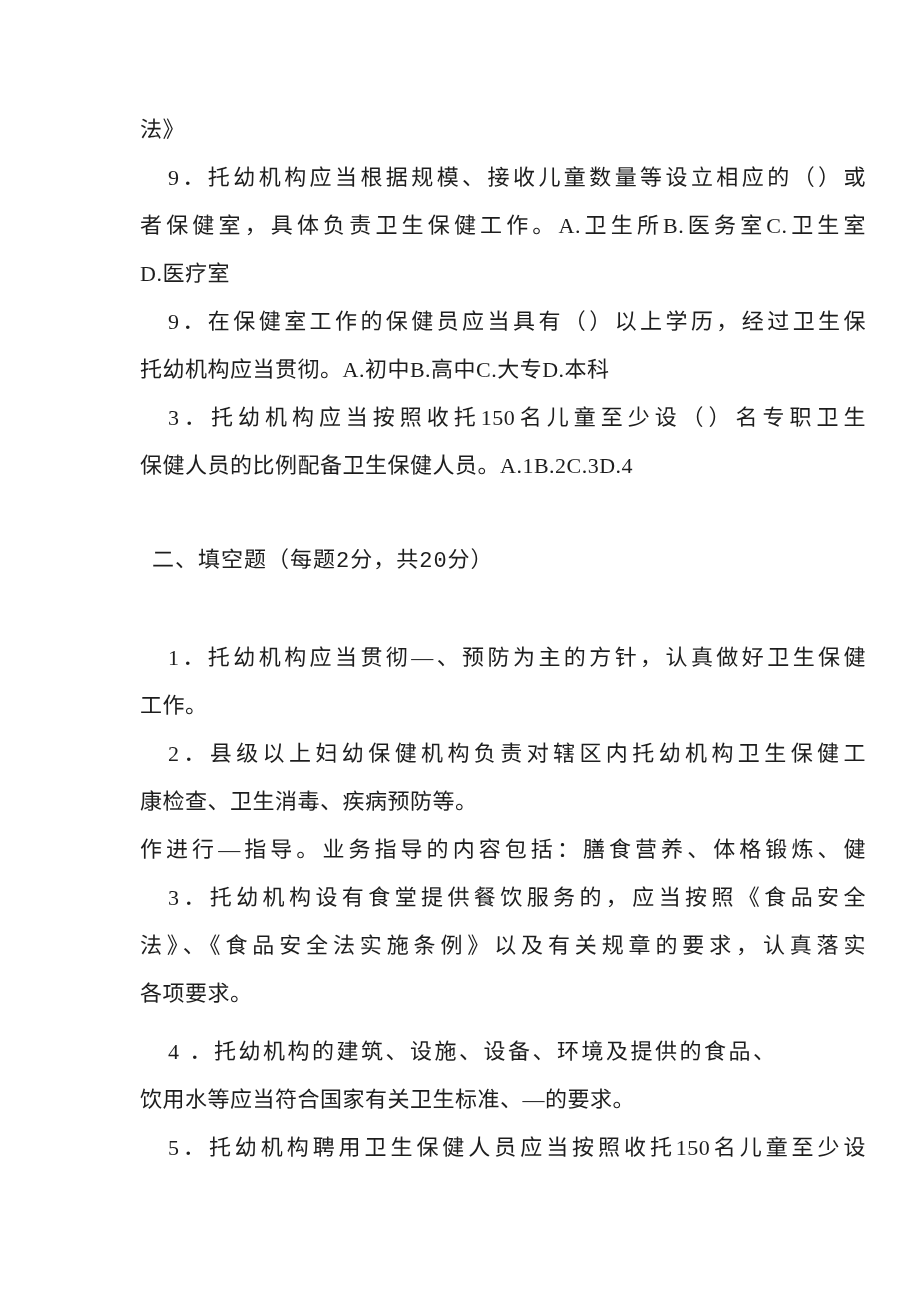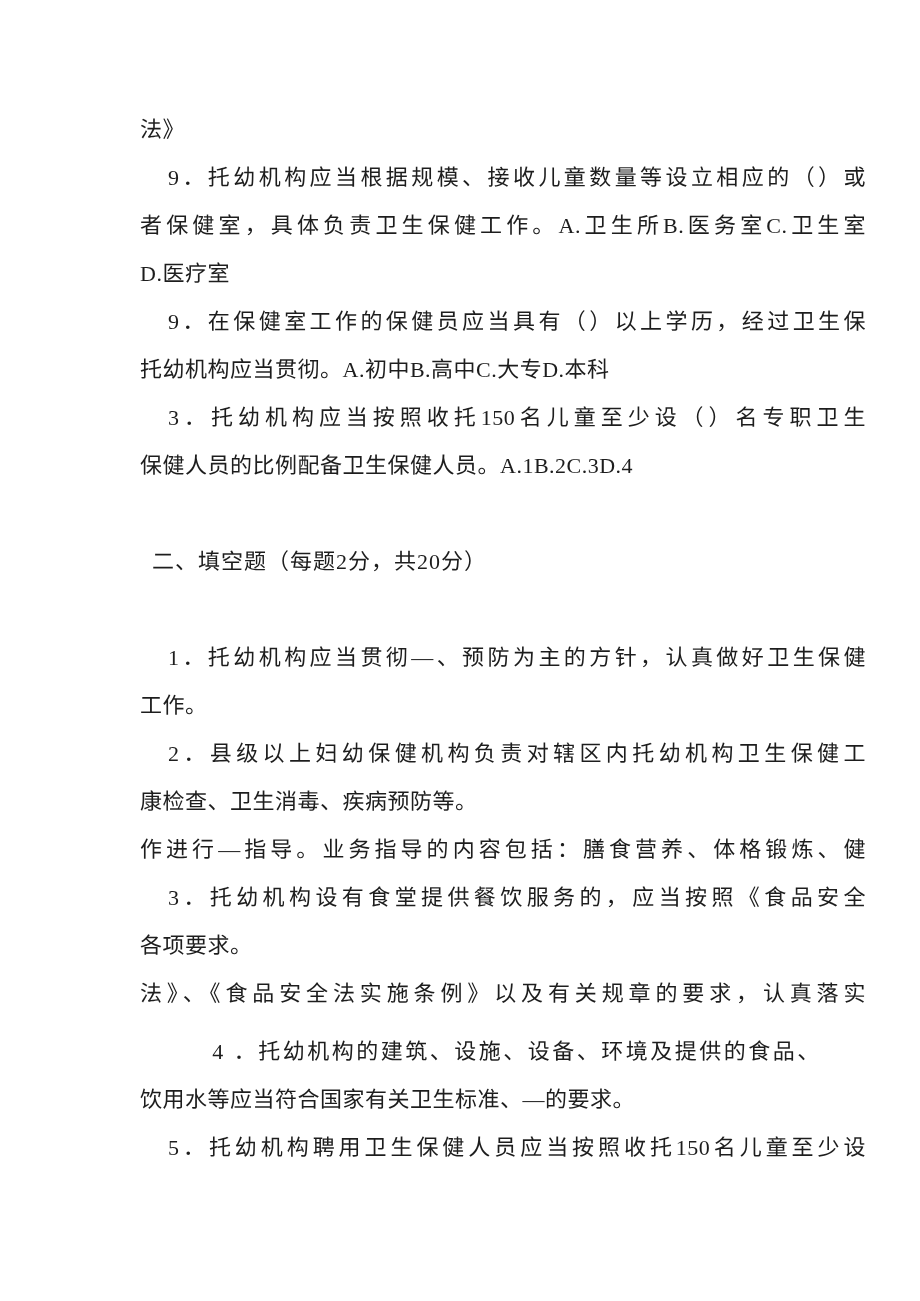--- a/index.html
+++ b/index.html
@@ -31,25 +31,25 @@
   .stretch {
     text-align: justify;
     text-align-last: justify;
   }
   .indent {
     text-indent: 28px;
   }
   .heading {
     text-indent: 12px;
     letter-spacing: 1px;
+    font-family: Liberation Mono, monospace;
   }
   .spaced {
     letter-spacing: 2.5px;
     margin-top: 10px;
-    text-align: center;
   }
   .blank {  }
 </style>
 </head>
 <body>
 
 <div class="page">
   <div class="doc">
     <div class="line">法》</div>
     <div class="line indent stretch">9．托幼机构应当根据规模、接收儿童数量等设立相应的（）或</div>
@@ -61,19 +61,19 @@
     <div class="line">保健人员的比例配备卫生保健人员。A.1B.2C.3D.4</div>
     <div class="line blank"></div>
     <div class="line heading">二、填空题（每题2分，共20分）</div>
     <div class="line blank"></div>
     <div class="line indent stretch">1．托幼机构应当贯彻—、预防为主的方针，认真做好卫生保健</div>
     <div class="line">工作。</div>
     <div class="line indent stretch">2．县级以上妇幼保健机构负责对辖区内托幼机构卫生保健工</div>
     <div class="line">康检查、卫生消毒、疾病预防等。</div>
     <div class="line stretch">作进行—指导。业务指导的内容包括：膳食营养、体格锻炼、健</div>
     <div class="line indent stretch">3．托幼机构设有食堂提供餐饮服务的，应当按照《食品安全</div>
+    <div class="line stretch">法》、《食品安全法实施条例》以及有关规章的要求，认真落实</div>
     <div class="line">各项要求。</div>
-    <div class="line stretch">法》、《食品安全法实施条例》以及有关规章的要求，认真落实</div>
     <div class="line indent spaced">4 ．托幼机构的建筑、设施、设备、环境及提供的食品、</div>
     <div class="line">饮用水等应当符合国家有关卫生标准、—的要求。</div>
     <div class="line indent stretch">5．托幼机构聘用卫生保健人员应当按照收托150名儿童至少设</div>
   </div>
 </div>
 
 </body></html>

